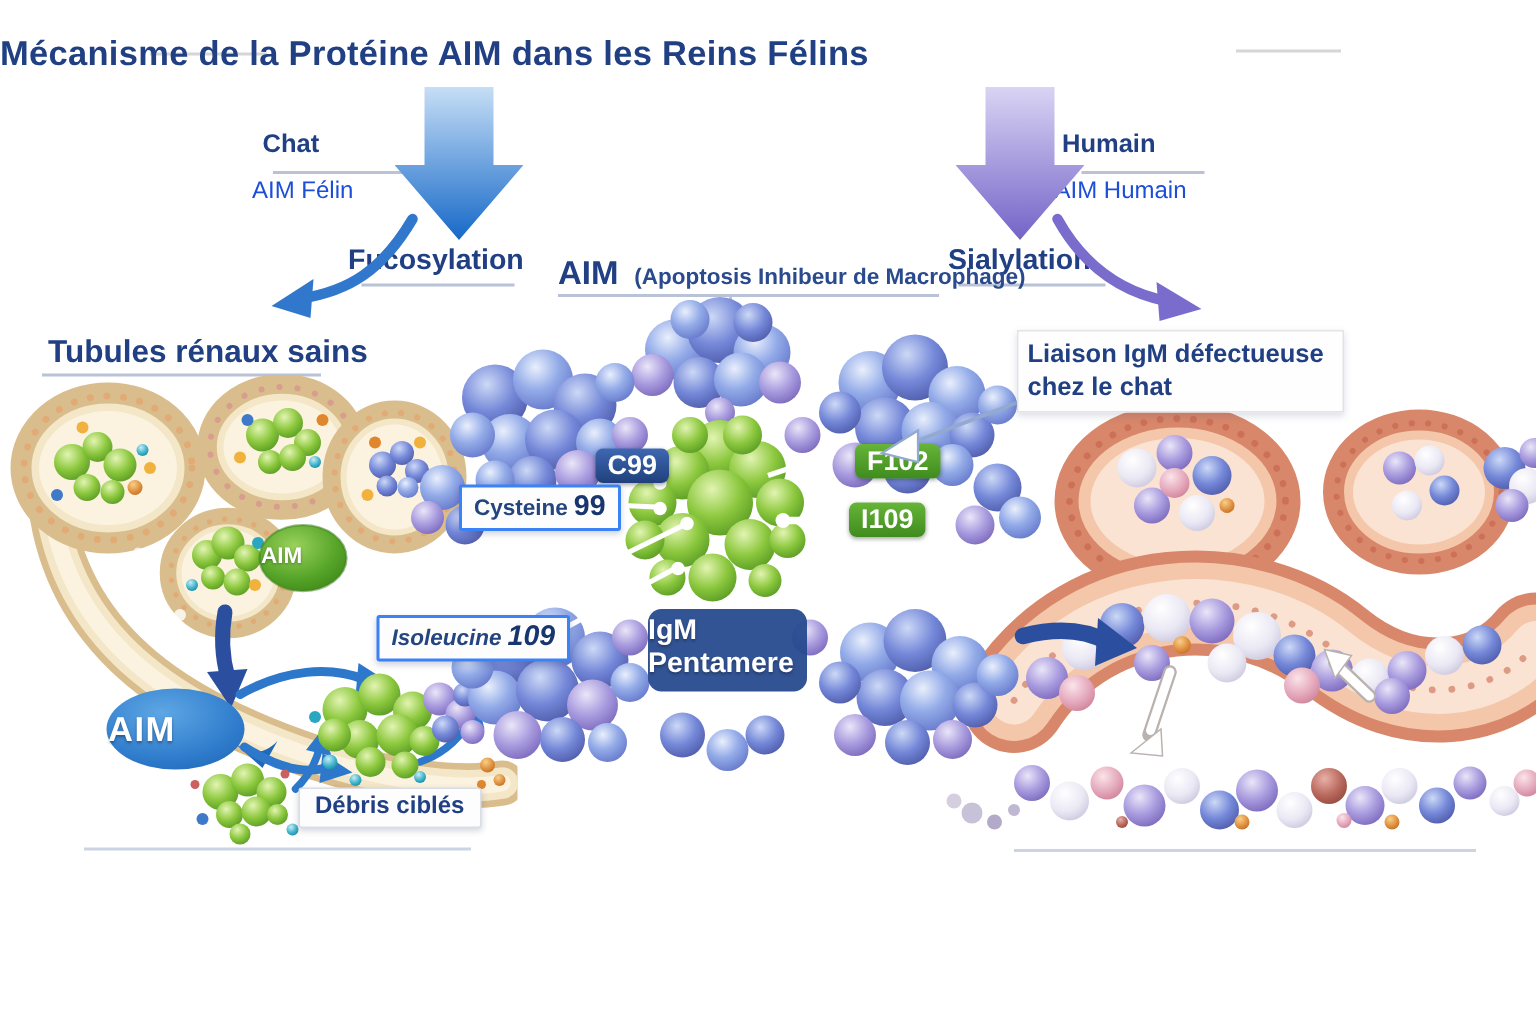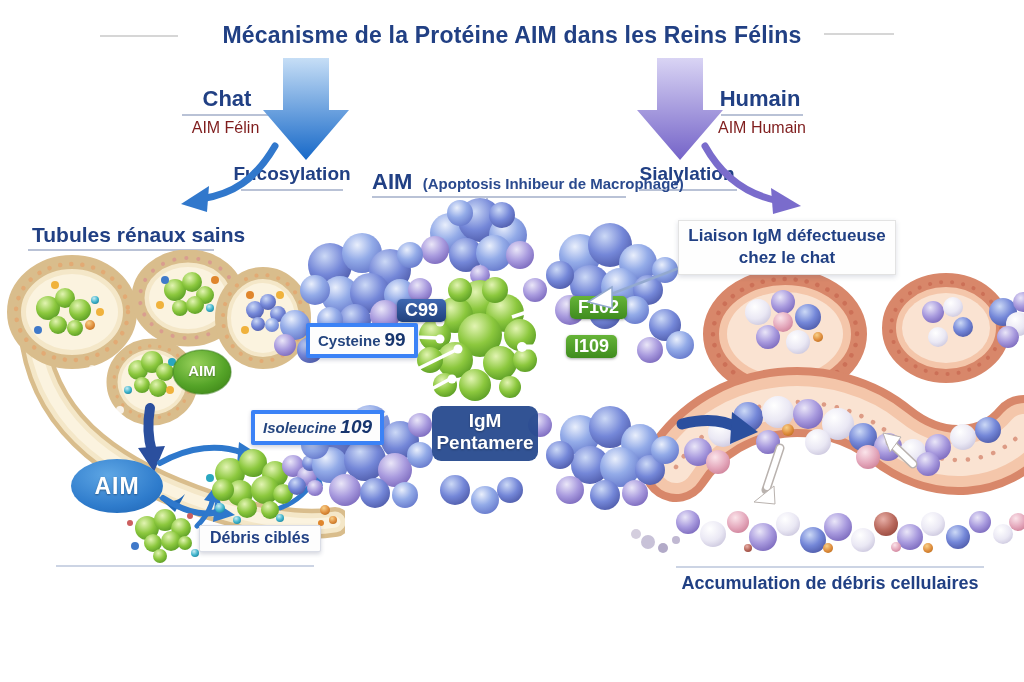--- a/index.html
+++ b/index.html
@@ -1,35 +1,35 @@
 <!DOCTYPE html>
 <html><head>
 <meta charset="utf-8">
 <style>
   html,body{margin:0;padding:0;background:#ffffff;}
   #stage{position:relative;width:1024px;height:682px;background:#ffffff;overflow:hidden;
          font-family:"Liberation Sans","DejaVu Sans",sans-serif;color:#214084;}
   .abs{position:absolute;}
-  .ctr{text-align:center;}
+  .ctr{text-align:left;}
   .title{font-size:23px;font-weight:bold;letter-spacing:.2px;}
   .dash{background:#d6d6d6;height:2px;}
-  .h-branch{font-size:22px;font-weight:bold;}
-  .sub-branch{font-size:16px;color:#7f1d1d;}
+  .h-branch{font-size:17px;font-weight:bold;}
+  .sub-branch{font-size:16px;color:#1d4ed8;}
   .process{font-size:19px;font-weight:bold;}
   .uline{background:#b9c2d6;height:2px;}
   .aim-big{font-size:22px;font-weight:bold;}
   .aim-sub{font-size:15px;font-weight:bold;color:#2a4a8e;}
   .panel-h{font-size:21px;font-weight:bold;}
   .callout{background:#fefefe;border:1px solid #e3e3e3;box-shadow:0 2px 5px rgba(60,70,110,.18);
            font-size:17px;font-weight:bold;line-height:1.32;padding:4px 6px;}
   .badge{border-radius:5px;color:#fff;font-size:18px;font-weight:bold;padding:2px 8px 3px;
          box-shadow:0 1px 3px rgba(0,0,0,.35);line-height:1;}
   .badge-green{background:linear-gradient(#66b438,#3f8c1e);margin-left:28px;}
   .badge-navy{background:linear-gradient(#3e68b2,#20407c);}
-  .reslabel{background:#fdfdfd;border:4px solid #3b82f6;border-radius:2px;
+  .reslabel{background:#fdfdfd;border:2px solid #3b82f6;border-radius:2px;
             box-shadow:0 2px 4px rgba(40,50,90,.22);padding:1px 8px 2px;white-space:nowrap;line-height:1.25;}
   .reslabel .nm{font-size:15px;font-weight:bold;color:#24457f;}
   .reslabel .no{font-size:19px;font-weight:bold;color:#17356e;margin-left:4px;}
   .igm-badge{background:rgba(39,74,142,.95);border-radius:9px;color:#fff;font-weight:bold;
              font-size:19px;line-height:1.18;padding:4px 0 6px;text-shadow:0 1px 2px rgba(0,0,0,.3);}
   .whitebox{background:#fdfdfd;border:1px solid #dadde6;border-radius:2px;
             box-shadow:0 2px 4px rgba(40,50,90,.2);font-size:16px;font-weight:bold;
             padding:3px 10px 4px;white-space:nowrap;}
   .caption{font-size:18px;font-weight:bold;}
   .cap-line{background:#ccd4e4;height:2px;}
@@ -492,15 +492,14 @@
         <circle cx="165" cy="88" r="3" fill="#cc5f5f"></circle>
     </g>
   </svg>
   <div class="abs wtxt ctr" style="left:72px;top:473px;width:90px;font-size:23px;letter-spacing:1px;z-index:2;">AIM</div>
 
   <div class="abs whitebox" style="left:199px;top:525px;z-index:3;">Débris ciblés</div>
 
   <div class="abs cap-line" style="left:56px;top:565px;width:258px;"></div>
 
   <div class="abs cap-line" style="left:676px;top:566px;width:308px;"></div>
-  <div class="abs caption ctr" style="left:650px;top:573px;width:360px;">Accumulation de débris cellulaires</div>
 
 </div>
 
 </body></html>

